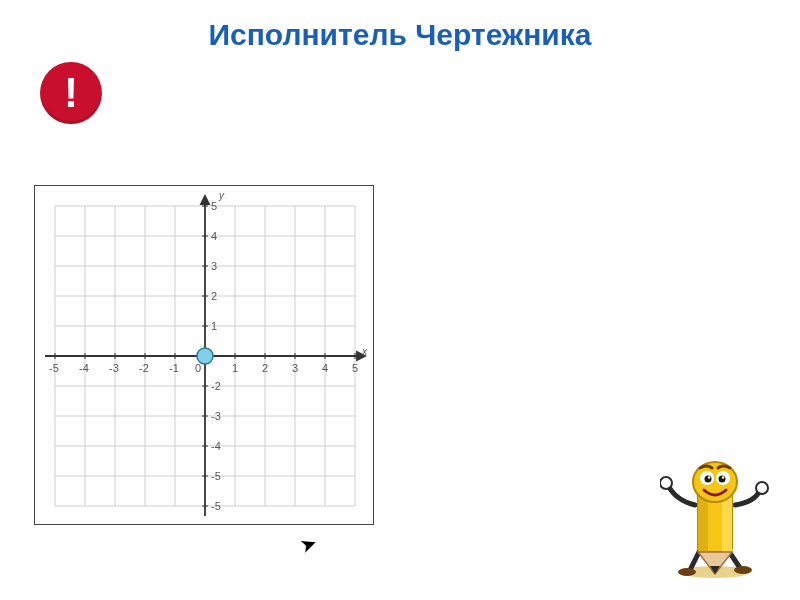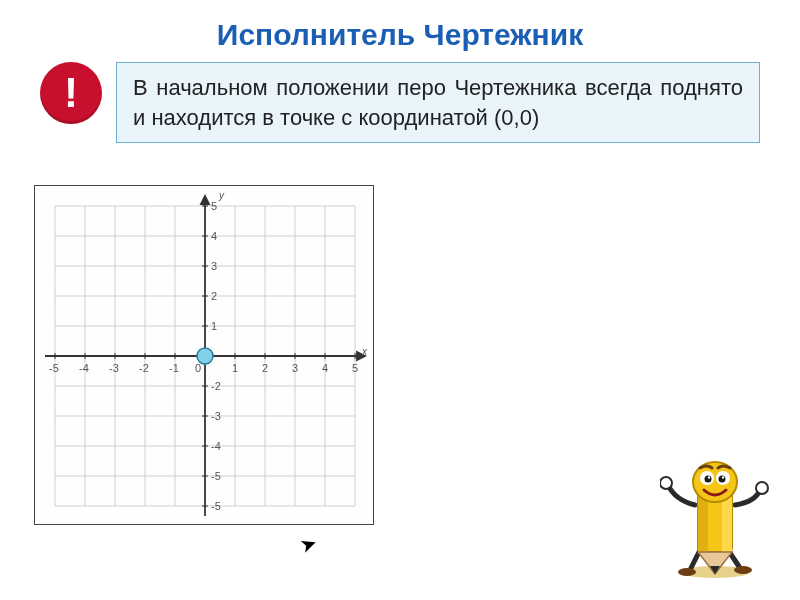--- a/index.html
+++ b/index.html
@@ -92,25 +92,24 @@
     left: 300px;
     top: 532px;
     font-size: 20px;
     color: #000;
     transform: rotate(-20deg);
   }
 </style>
 </head>
 <body>
 
-<div class="title">Исполнитель Чертежник</div>
+<div class="title">Исполнитель Чертежника</div>
 
 <div class="info-row">
   <div class="bang-badge">!</div>
-  <div class="info-box">В начальном положении перо Чертежника всегда поднято и находится в точке с координатой (0,0)</div>
 </div>
 
 <div class="grid-wrap">
   <svg width="340" height="340" viewBox="0 0 340 340">
 
     <g stroke="#cfcfcf" stroke-width="1">
       <line x1="20" y1="20" x2="20" y2="320"></line>
         <line x1="50" y1="20" x2="50" y2="320"></line>
       <line x1="80" y1="20" x2="80" y2="320"></line>
         <line x1="110" y1="20" x2="110" y2="320"></line>

